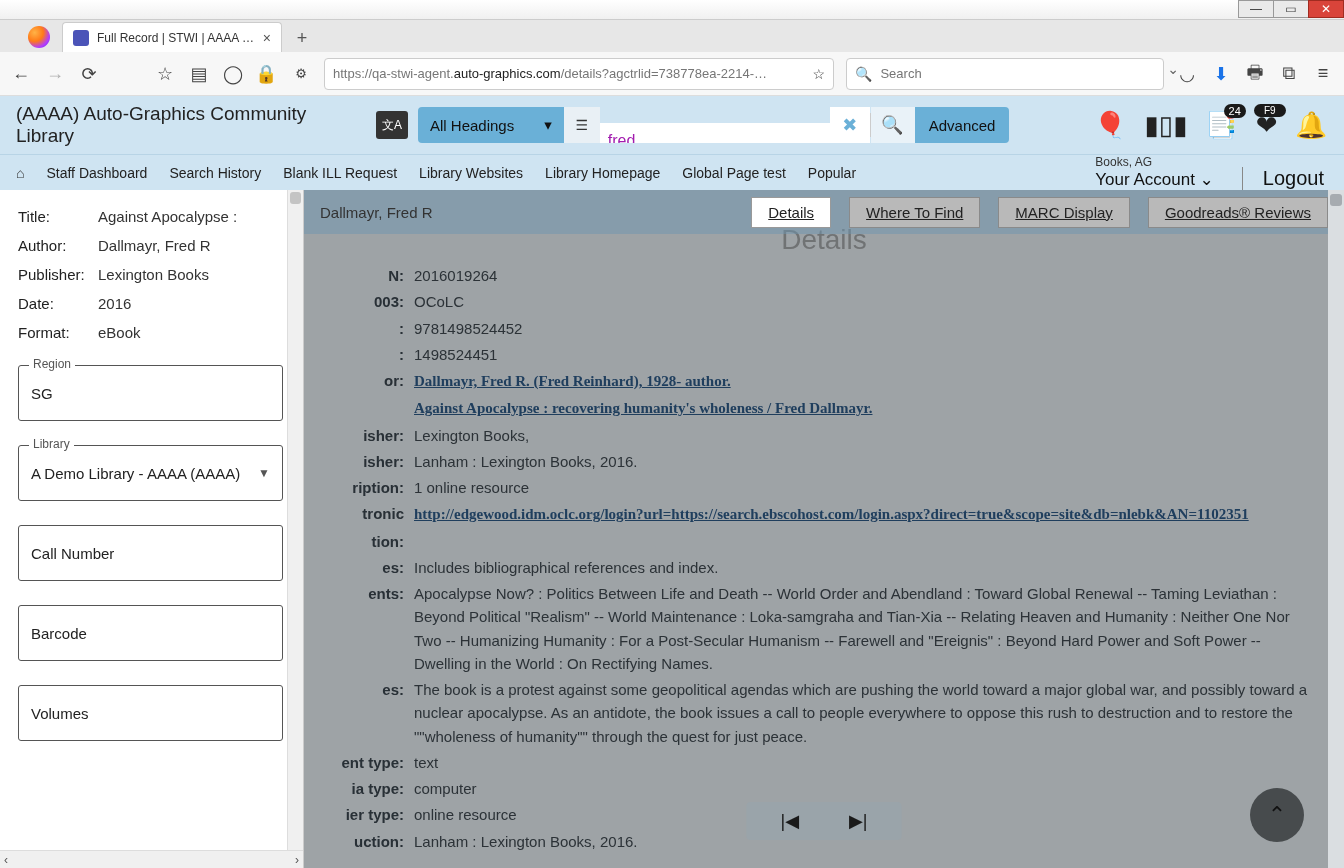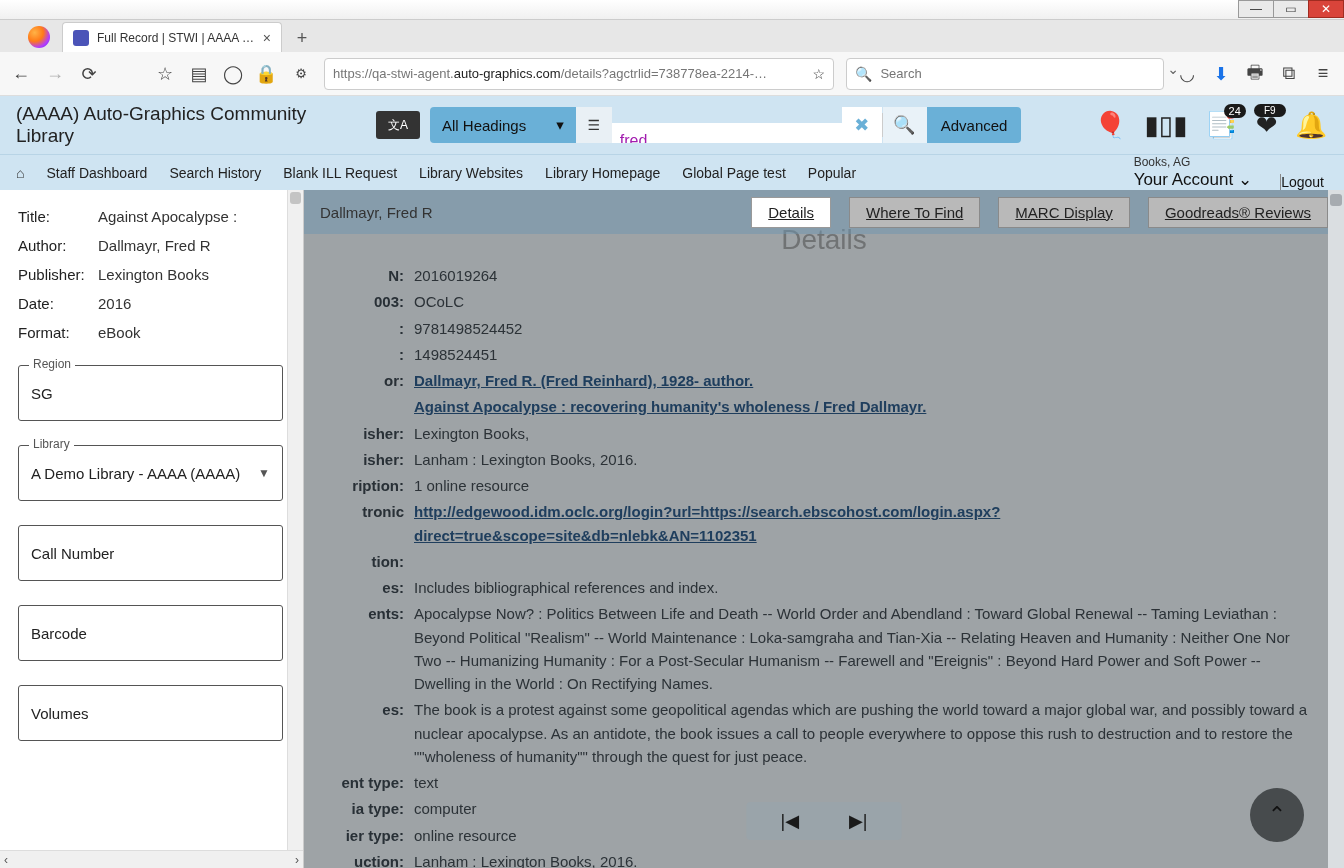--- a/index.html
+++ b/index.html
@@ -26,42 +26,42 @@
 .url-text { font-size: 13px; color: #767676; white-space: nowrap; overflow: hidden; }
 .url-text .bold { color: #222; }
 .search-bar { flex: 1; height: 32px; border: 1px solid #ccc; border-radius: 4px; display: flex; align-items: center; padding: 0 8px; gap: 8px; background: #fff; }
 
 
 .page { position: relative; height: 772px; }
 
 
 .site-header { background: #cfe4f2; height: 58px; display: flex; align-items: center; padding: 0 16px; gap: 10px; }
 .lib-name { font-size: 19px; color: #222; flex: 0 0 350px; }
-.lang-icon { width: 44px; height: 28px; background: #333; color: #fff; display: flex; align-items: center; justify-content: center; font-size: 12px; border-radius: 3px; }
+.lang-icon { width: 32px; height: 28px; background: #333; color: #fff; display: flex; align-items: center; justify-content: center; font-size: 12px; border-radius: 3px; }
 .search-group { display: flex; align-items: center; height: 36px; border-radius: 4px; overflow: hidden; }
 .heading-select { background: #6ab0d7; color: #111; height: 36px; display: flex; align-items: center; padding: 0 12px; gap: 30px; font-size: 15px; }
 .heading-select::after { content: "▾"; }
 .db-icon { width: 36px; height: 36px; background: #e9f0f5; display: flex; align-items: center; justify-content: center; color: #333; }
 .kw-input { width: 230px; height: 36px; border: none; padding: 16px 8px; font-size: 16px; color: #a21caf; text-decoration: underline wavy #c33 1px; background: #fff; margin-top: 31px; }
 .clr-btn { width: 40px; height: 36px; background: #fff; color: #6ab0d7; display: flex; align-items: center; justify-content: center; font-size: 18px; }
 .srch-btn { width: 44px; height: 36px; background: #e9f2f8; color: #6ab0d7; display: flex; align-items: center; justify-content: center; font-size: 18px; }
 .adv-btn { background: #6ab0d7; color: #111; height: 36px; display: flex; align-items: center; padding: 0 14px; font-size: 15px; }
 .hdr-right { margin-left: auto; display: flex; align-items: center; gap: 18px; }
 .hdr-ic { font-size: 26px; color: #222; position: relative; }
 .badge24 { position: absolute; top: -6px; right: -8px; background: #1a1a1a; color: #fff; border-radius: 10px; font-size: 11px; padding: 1px 5px; }
 .badgeF9 { position: absolute; top: -6px; right: -8px; background: #1a1a1a; color: #fff; border-radius: 8px; font-size: 10px; padding: 1px 10px; }
 
 
 .sec-nav { background: #cfe4f2; height: 36px; display: flex; align-items: center; padding: 0 16px; gap: 22px; border-top: 1px solid #b8d4e6; }
 .sec-nav a { color: #222; font-size: 14px; }
 .acct-area { margin-left: auto; display: flex; align-items: flex-end; gap: 28px; padding-right: 4px; }
 .acct-col { display: flex; flex-direction: column; align-items: flex-start; line-height: 1.2; }
 .acct-col .hello { font-size: 12px; color: #333; }
 .acct-col .acct { font-size: 17px; color: #111; }
-.logout { font-size: 14px; color: #111; border-left: 1px solid #888; }
+.logout { font-size: 20px; color: #111; border-left: 1px solid #888; padding-left: 20px; }
 
 
 .body-split { display: flex; height: 678px; }
 .left-panel { width: 304px; background: #fff; border-right: 1px solid #ccc; padding: 18px 12px 8px 18px; position: relative; overflow: hidden; }
 .left-scroll-track { position: absolute; right: 0; top: 0; bottom: 18px; width: 16px; background: #f0f0f0; border-left: 1px solid #ddd; }
 .left-scroll-thumb { position: absolute; top: 2px; left: 2px; right: 2px; height: 12px; background: #c4c4c4; border-radius: 3px; }
 .left-panel h2 { font-size: 24px; font-weight: 400; margin-bottom: 14px; color: #222; }
 .meta-row { display: flex; margin-bottom: 12px; font-size: 15px; }
 .meta-row .lbl { width: 80px; color: #222; }
 .fieldbox { position: relative; border: 1px solid #555; border-radius: 3px; margin: 24px 8px 0 0; height: 56px; display: flex; align-items: center; padding: 0 12px; font-size: 15px; color: #222; }
@@ -77,21 +77,21 @@
 .tab-buttons { margin-left: auto; display: flex; gap: 18px; position: relative; z-index: 6; }
 .rec-tab { background: #b9b9b9; border: 1px solid #8a8a8a; padding: 6px 16px; font-size: 15px; text-decoration: underline; color: #222; }
 .rec-tab.active { background: #ffffff; border: 1px solid #999; text-decoration: underline; color: #222; font-weight: 500; box-shadow: 0 0 0 1px #fff inset; }
 
 .details-title { text-align: center; font-size: 28px; color: #666; margin-top: -10px; opacity: 0.5; }
 
 .detail-body { padding: 8px 24px 40px 0; font-size: 15px; line-height: 1.55; color: #414b52; }
 .drow { display: flex; margin-bottom: 3px; }
 .drow .dlbl { width: 110px; text-align: right; padding-right: 10px; font-weight: 600; color: #3c4750; white-space: nowrap; overflow: hidden; }
 .drow .dval { flex: 1; }
-.dval a { color: #2e5c8a; text-decoration: underline; font-weight: 600; }
+.dval a { color: #2e5c8a; text-decoration: underline; font-weight: 600; font-family: Liberation Serif, serif; }
 
 
 .pager { position: absolute; bottom: 28px; left: 50%; transform: translateX(-50%); background: #9aa4aa; border-radius: 4px; padding: 8px 34px; display: flex; gap: 50px; z-index: 8; color: #1a1a1a; font-size: 18px; }
 .fab-up { position: absolute; right: 40px; bottom: 26px; width: 54px; height: 54px; border-radius: 50%; background: #474b4d; color: #111; display: flex; align-items: center; justify-content: center; font-size: 22px; z-index: 8; }
 
 .rt-scroll { position: absolute; right: 0; top: 0; bottom: 0; width: 16px; background: #dadee1; z-index: 7; }
 .rt-thumb { position: absolute; top: 4px; left: 2px; right: 2px; height: 12px; background: #a6abb0; border-radius: 3px; }
 </style>
 </head>
 <body>

